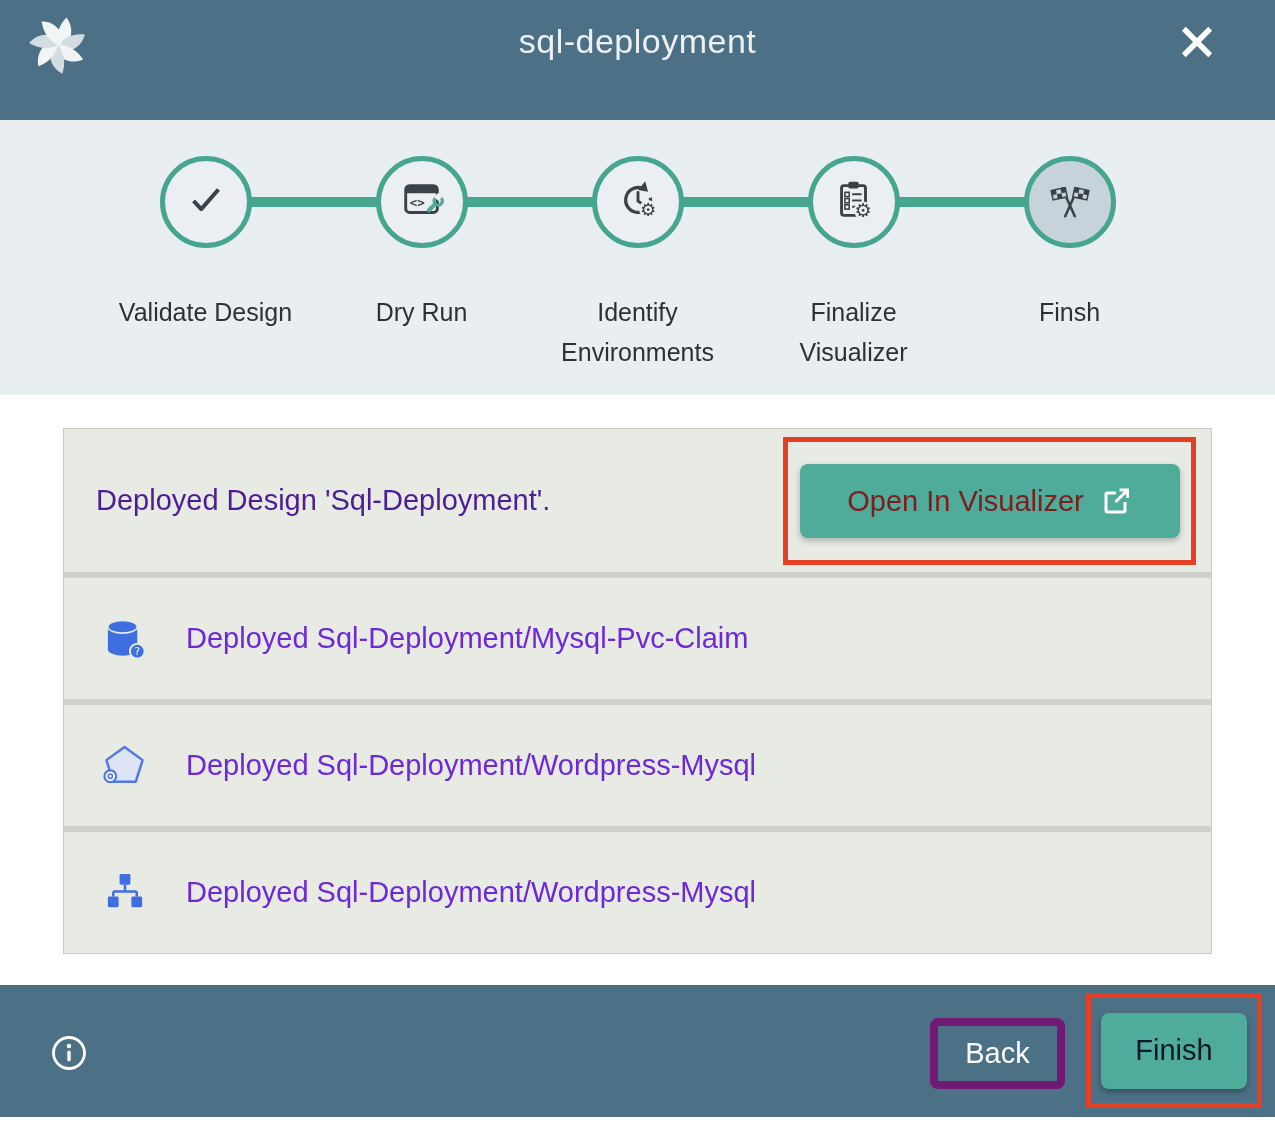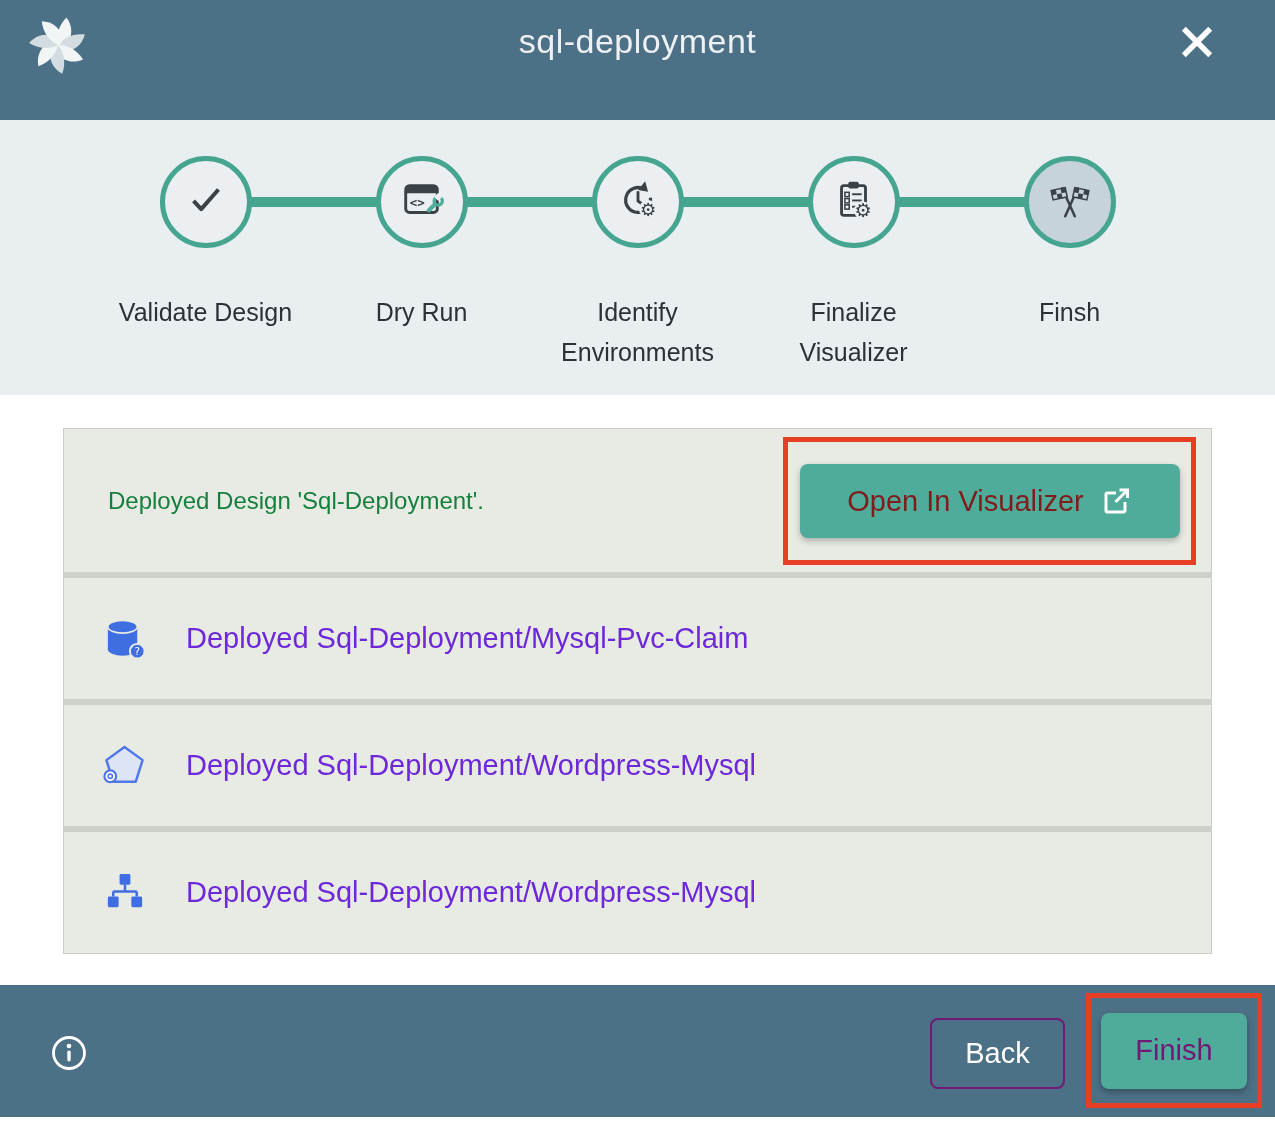--- a/index.html
+++ b/index.html
@@ -52,21 +52,21 @@
   
   .list {
     position: absolute; left: 63px; top: 428px; width: 1149px;
     border: 1px solid #c9cdc5; background: #e8eae4;
   }
   .sep { height: 6px; background: #cdd1ca; }
   .row { background: #e8eae4; display: flex; align-items: center; }
   .row-summary { height: 143px; position: relative; }
   .row-item { height: 121px; }
   .summary-text {
-    margin-left: 44px; font-size: 24px; font-weight: 300; color: #15803d;
+    margin-left: 32px; font-size: 29px; font-weight: 300; color: #4c1d95;
   }
   .red-box {
     border: 5px solid #e63f26;
     display: flex; align-items: center; justify-content: center;
   }
   .red-box-visualizer {
     position: absolute; right: 15px; top: 8px; width: 413px; height: 128px;
   }
   .btn-visualizer {
     width: 380px; height: 74px; background: #4fab9a; border: none; border-radius: 8px;
@@ -82,30 +82,30 @@
   .footer {
     position: absolute; top: 985px; left: 0; width: 100%; height: 132px;
     background: #4c7186;
   }
   .info-btn {
     position: absolute; left: 50px; top: 49px; width: 38px; height: 38px;
     background: transparent; border: none; cursor: pointer;
   }
   .btn-back {
     position: absolute; right: 210px; top: 33px; width: 135px; height: 71px;
-    background: transparent; border: 2px solid #701a75; border-radius: 8px;
+    background: transparent; border: 8px solid #701a75; border-radius: 8px;
     color: #fff; font-size: 29px; cursor: pointer;
     font-family: "Liberation Sans", sans-serif;
   }
   .red-box-finish {
     position: absolute; right: 13px; top: 8px; width: 176px; height: 115px;
   }
   .btn-finish {
     width: 146px; height: 76px; background: #4fab9a; border: none; border-radius: 8px;
-    color: #701a75; font-size: 29px; cursor: pointer;
+    color: #0f172a; font-size: 29px; cursor: pointer;
     box-shadow: 0 3px 6px rgba(0,0,0,.3);
     font-family: "Liberation Sans", sans-serif;
   }
 </style>
 </head>
 <body>
 
 <div class="modal">
 
   <div class="header">

